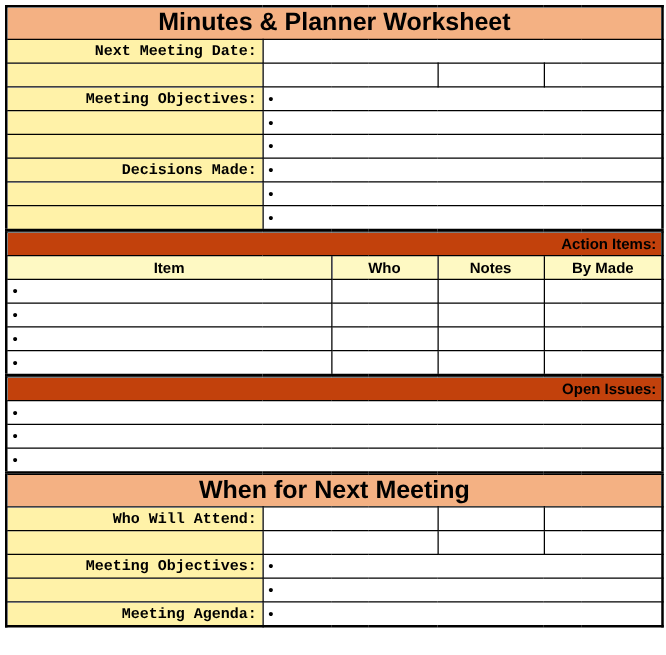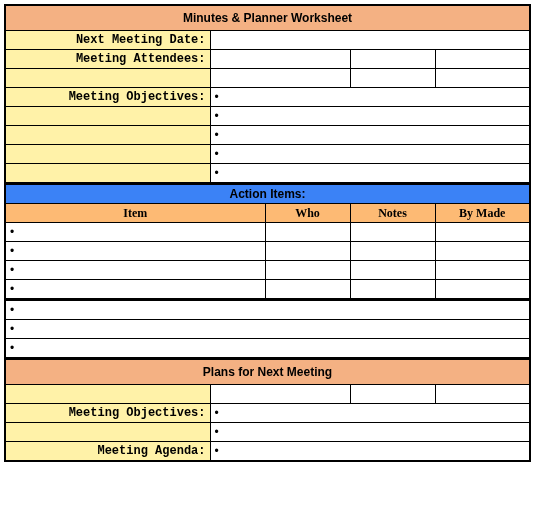--- a/index.html
+++ b/index.html
@@ -18,58 +18,57 @@
   .sheet td, .sheet th {
     border: 1px solid #000;
     padding: 1px 4px;
     height: 16px;
     vertical-align: middle;
     overflow: hidden;
   }
   .title-row td {
     background: #f4b183;
     text-align: center;
-    font-size: 12px;
+    font-size: 20px;
     font-weight: bold;
     height: 22px;
   }
   .label-cell {
     background: #fff2a8;
     text-align: right;
     font-weight: bold;
     padding-right: 6px;
     font-family: Liberation Mono, monospace;
   }
   .label-left {
-    background: #3b82f6;
-    text-align: center;
+    background: #c2410c;
+    text-align: right;
     font-weight: bold;
     padding-left: 6px;
     margin-top: 20px;
   }
   .yellow {
     background: #fff2a8;
   }
   .bullet {
     padding-left: 10px;
   }
   .sep td {
     border-left: 1px solid #000;
     border-right: 1px solid #000;
     border-top: 2px solid #000;
     border-bottom: none;
     height: 0;
     padding: 0;
     line-height: 0;
   }
   .col-header td {
-    background: #fdba74;
+    background: #fef9c3;
     text-align: center;
     font-weight: bold;
-    font-family: Liberation Serif, serif;
   }
 </style>
 </head>
 <body>
 
 <table class="sheet">
 <colgroup>
   <col style="width:205px">
   <col style="width:55px">
   <col style="width:30px">
@@ -83,48 +82,46 @@
 <tbody>
       <tr class="title-row">
   <td colspan="8">Minutes &amp; Planner Worksheet</td>
 </tr>
 
 <tr>
   <td class="label-cell">Next Meeting Date:</td>
   <td colspan="7"></td>
 </tr>
 
-<tr>
-  <td class="label-cell">Meeting Attendees:</td>
+
+<tr>
+  <td class="yellow" style="border-top:none"></td>
   <td colspan="3"></td>
   <td colspan="2"></td>
   <td colspan="2"></td>
 </tr>
 
 <tr>
-  <td class="yellow" style="border-top:none"></td>
-  <td colspan="3"></td>
-  <td colspan="2"></td>
-  <td colspan="2"></td>
-</tr>
-
-<tr>
   <td class="label-cell">Meeting Objectives:</td>
   <td colspan="7" class="bullet"><span>•</span> <span></span></td>
 </tr>
 <tr>
   <td class="yellow" style="border-top:none"></td>
   <td colspan="7" class="bullet"><span>•</span> <span></span></td>
 </tr>
 
 <tr>
   <td class="yellow" style="border-top:none"></td>
   <td colspan="7" class="bullet"><span>•</span> <span></span></td>
 </tr>
 
+<tr>
+  <td class="label-cell">Decisions Made:</td>
+  <td colspan="7" class="bullet"><span>•</span> <span></span></td>
+</tr>
 <tr>
   <td class="yellow" style="border-top:none"></td>
   <td colspan="7" class="bullet"><span>•</span> <span></span></td>
 </tr>
 <tr>
   <td class="yellow" style="border-top:none"></td>
   <td colspan="7" class="bullet"><span>•</span> <span></span></td>
 </tr>
 
 <tr class="sep">
@@ -164,37 +161,46 @@
   <td colspan="2"></td>
   <td colspan="2"></td>
   <td colspan="2"></td>
 </tr>
 
 <tr class="sep">
         <td colspan="8"></td>
       </tr>
 
 <tr>
+  <td colspan="8" class="label-left">Open Issues:</td>
+</tr>
+<tr>
         <td colspan="8" class="bullet"><span>•</span> <span></span></td>
       </tr>
 <tr>
         <td colspan="8" class="bullet"><span>•</span> <span></span></td>
       </tr>
 <tr>
         <td colspan="8" class="bullet"><span>•</span> <span></span></td>
       </tr>
 
 <tr class="sep">
         <td colspan="8"></td>
       </tr>
 
 <tr class="title-row">
-  <td colspan="8">Plans for Next Meeting</td>
-</tr>
-
+  <td colspan="8">When for Next Meeting</td>
+</tr>
+
+<tr>
+  <td class="label-cell">Who Will Attend:</td>
+  <td colspan="3"></td>
+  <td colspan="2"></td>
+  <td colspan="2"></td>
+</tr>
 <tr>
   <td class="yellow" style="border-top:none"></td>
   <td colspan="3"></td>
   <td colspan="2"></td>
   <td colspan="2"></td>
 </tr>
 
 <tr>
   <td class="label-cell">Meeting Objectives:</td>
   <td colspan="7" class="bullet"><span>•</span> <span></span></td>

